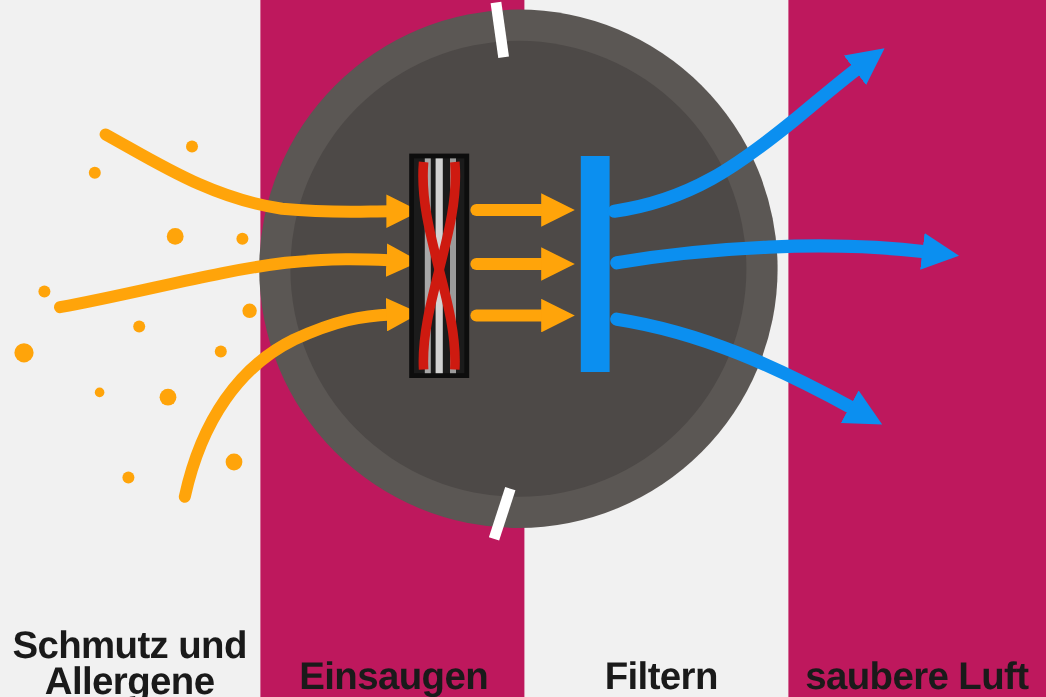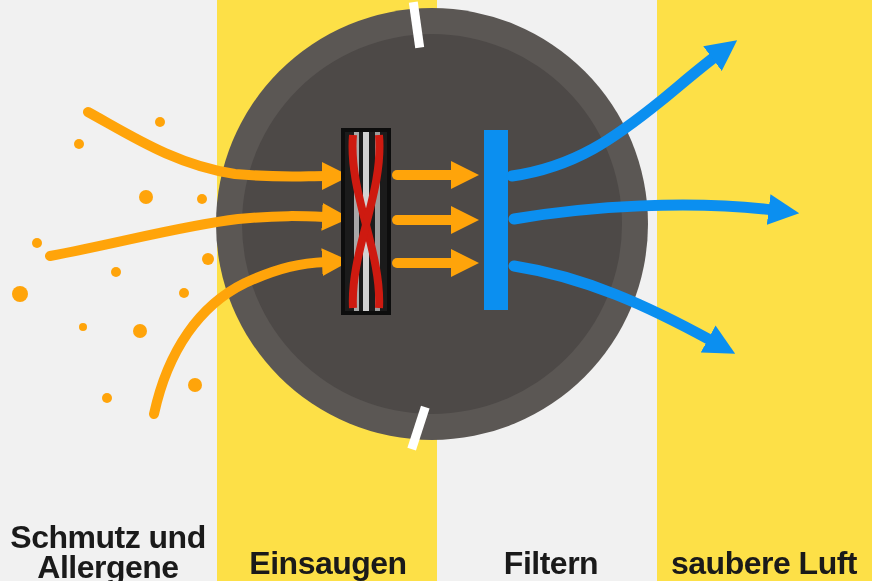--- a/index.html
+++ b/index.html
@@ -1,16 +1,16 @@
 <!DOCTYPE html>
 <html style="--band_gray: #f1f1f1; --body_outer: #5b5754; --body_inner: #4d4947; --orange: #ffa40a; --blue: #0b8ff0; --fiber_red: #ce1a10; --filter_frame: #0d0d0d; --filter_bg: #1b1b1b; --text: #1a1a1a;"><head>
 <meta charset="utf-8">
 <style>
   html,body{margin:0;padding:0;background:#ffffff;}
-  .stage{position:relative;width:872px;height:581px;overflow:hidden;background:#fde047;
+  .stage{position:relative;width:872px;height:581px;overflow:hidden;background:#be185d;
          font-family:"Liberation Sans",sans-serif;}
   svg{display:block;}
   .band{fill:var(--band_gray);}
   .body-outer{fill:var(--body_outer);}
   .body-inner{fill:var(--body_inner);}
   .seam{fill:#ffffff;}
   .dot{fill:var(--orange);}
   .orange-stream{stroke:var(--orange);stroke-width:10;fill:none;stroke-linecap:round;}
   .blue-stream{stroke:var(--blue);stroke-width:11;fill:none;stroke-linecap:round;}
   .ah-orange{fill:var(--orange);}

